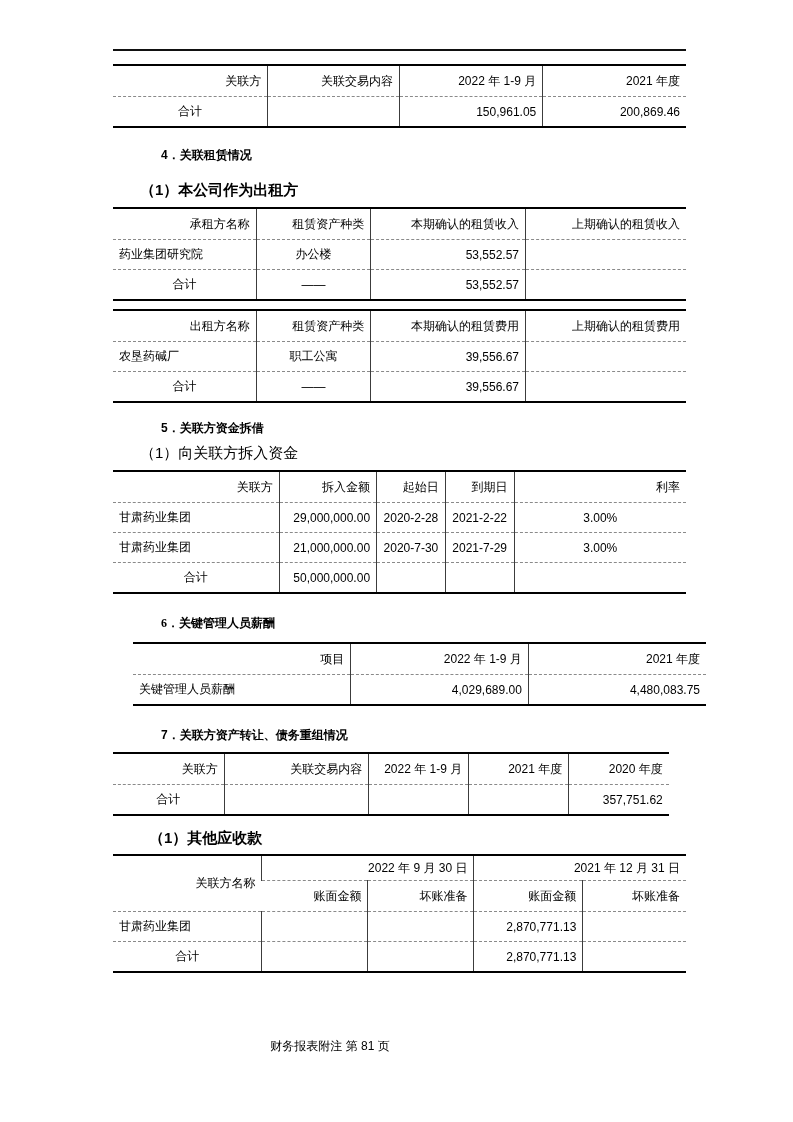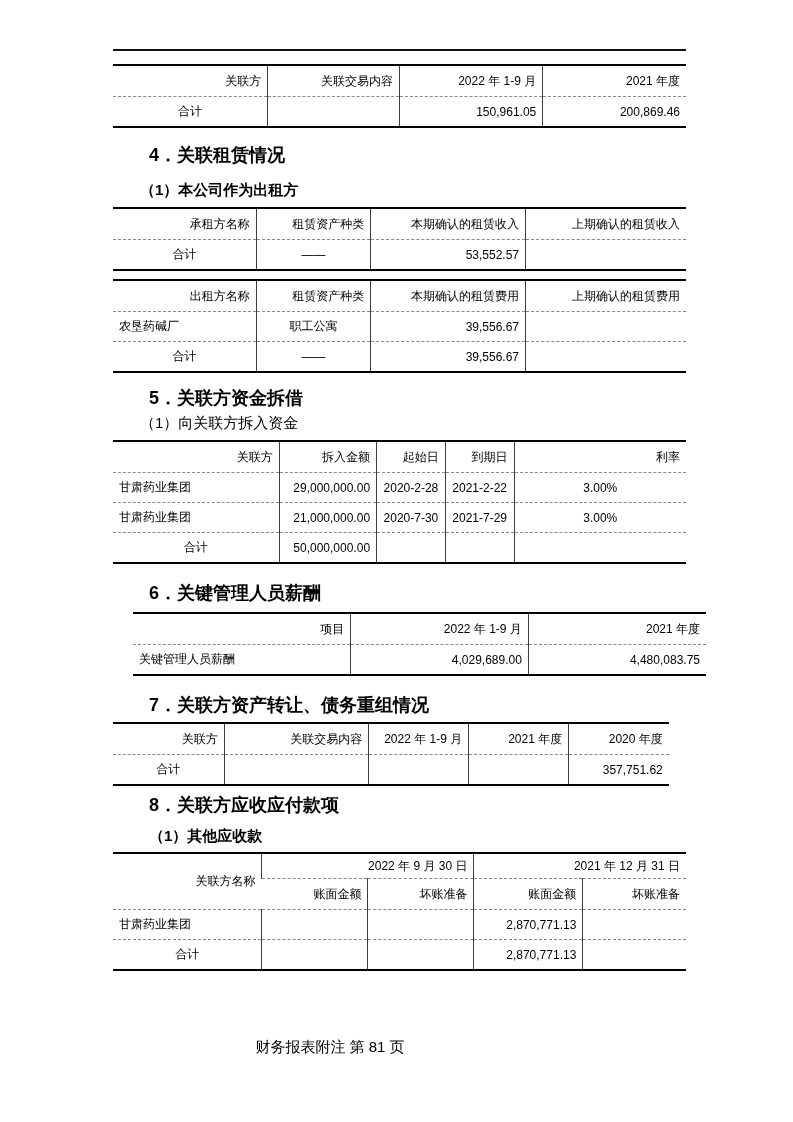--- a/index.html
+++ b/index.html
@@ -4,21 +4,21 @@
 <style>
   html,body{margin:0;padding:0;}
   body{
     width:793px;height:1122px;background:#ffffff;color:#000;
     font-family:"Liberation Sans","DejaVu Sans",sans-serif;
     position:relative;overflow:hidden;
   }
   .page{position:relative;width:573px;margin:0 auto 0 113px;padding-top:44px;}
   .doc-header{font-size:12px;line-height:16px;}
   .doc-rule{border-bottom:2px solid #111;margin-top:5px;height:0;}
-  .sec{font-size:18px;font-weight:bold;margin:16px 0 0 36px;line-height:18px;}
+  .sec{font-size:12px;font-weight:bold;margin:16px 0 0 48px;line-height:18px;}
   .sub{font-size:15px;font-weight:bold;margin:14px 0 0 27px;line-height:18px;}
   .sub.normal{font-weight:normal;}
   table.ftable{
     width:100%;border-collapse:collapse;table-layout:fixed;
     border-top:2px solid #000;border-bottom:2px solid #000;
     font-size:12px;margin-top:8px;
   }
   table.ftable th,table.ftable td{
     border-left:1px solid #3c3c3c;padding:2px 6px;font-weight:normal;
     overflow:hidden;word-break:break-all;
@@ -29,32 +29,32 @@
   table.ftable td{height:25px;}
   .c{text-align:center;}
   .l{text-align:left;padding-left:5px;}
   .r{text-align:right;padding-right:9px;}
   #t0{margin-top:13px;}
   #sec4{margin-top:18px;}
   #sub41{margin-top:17px;}
   #sub42{margin-top:13px;}
   #sec5{margin-top:16px;}
   #sub51{margin-top:7px;}
-  #sec6{margin-top:20px;}
+  #sec6{margin-top:20px;font-family:Liberation Serif, serif;}
   #t6{margin-top:10px;margin-left:20px;}
   #sec7{margin-top:20px;}
   #sec8{margin-top:10px;}
   #sub81{margin-top:13px;margin-left:36px;}
   #t81{margin-top:7px;}
   #t81 tr.grp th{height:20px;}
   #t81 tr.subh th{height:26px;}
   #t7{width:97%;}
   .page-footer{
     position:absolute;top:1038px;left:0;width:660px;
-    text-align:center;font-size:15px;
+    text-align:center;font-size:12px;
   }
 </style>
 </head>
 <body>
 
 <div class="page">
 
   <div class="doc-rule"></div>
 
   <table class="ftable" id="t0">
@@ -89,20 +89,26 @@
         <col style="width:20%">
         <col style="width:27%">
         <col style="width:28%">
       </colgroup>
     <tbody>
         <tr>
       <th>承租方名称</th>
       <th>租赁资产种类</th>
       <th>本期确认的租赁收入</th>
       <th>上期确认的租赁收入</th>
+    </tr>
+    <tr>
+      <td class="l">药业集团研究院</td>
+      <td class="c">办公楼</td>
+      <td class="r">53,552.57</td>
+      <td class="r"></td>
     </tr>
     <tr>
       <td class="c">合计</td>
       <td class="c">——</td>
       <td class="r">53,552.57</td>
       <td class="r"></td>
     </tr>
   </tbody>
     </table>
 
@@ -219,21 +225,20 @@
     <tr>
       <td class="c">合计</td>
       <td class="l"></td>
       <td class="r"></td>
       <td class="r"></td>
       <td class="r">357,751.62</td>
     </tr>
   </tbody>
     </table>
 
-  <div class="sec" id="sec8">8．关联方应收应付款项</div>
 
   <div class="sub" id="sub81">（1）其他应收款</div>
   <table class="ftable" id="t81">
     <colgroup>
         <col style="width:26%">
         <col style="width:18.5%">
         <col style="width:18.5%">
         <col style="width:19%">
         <col style="width:18%">
       </colgroup>

